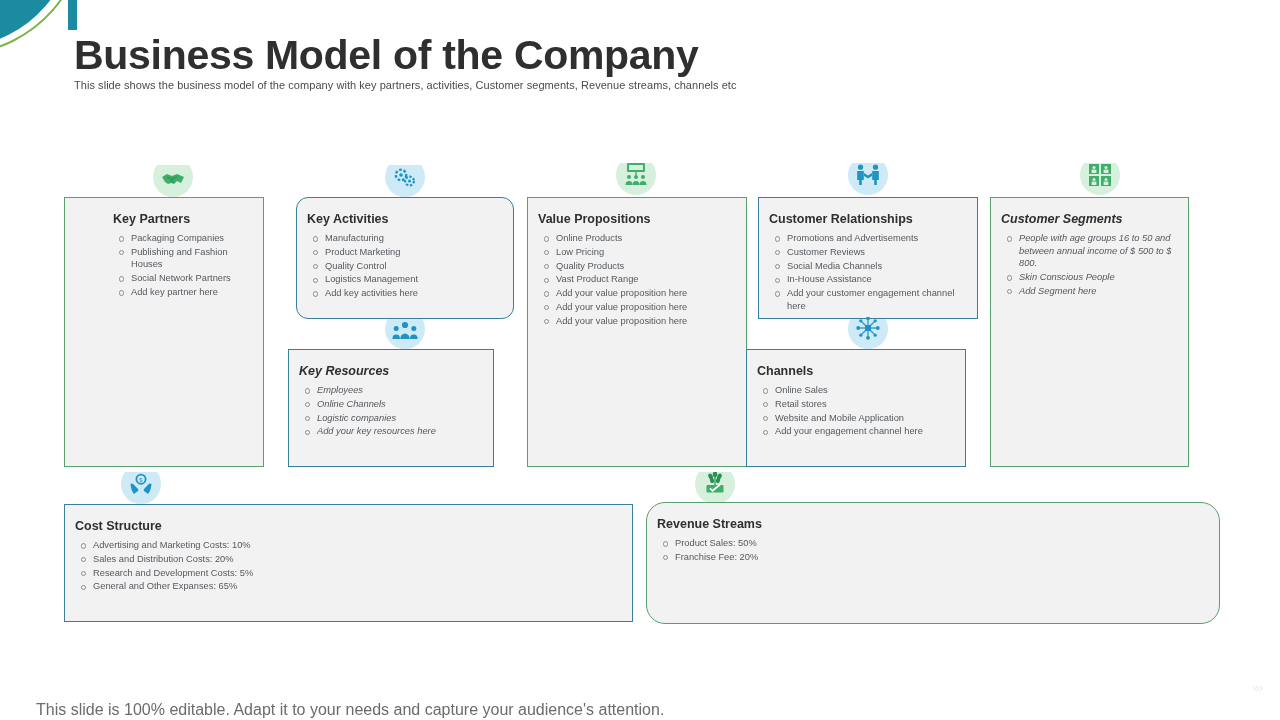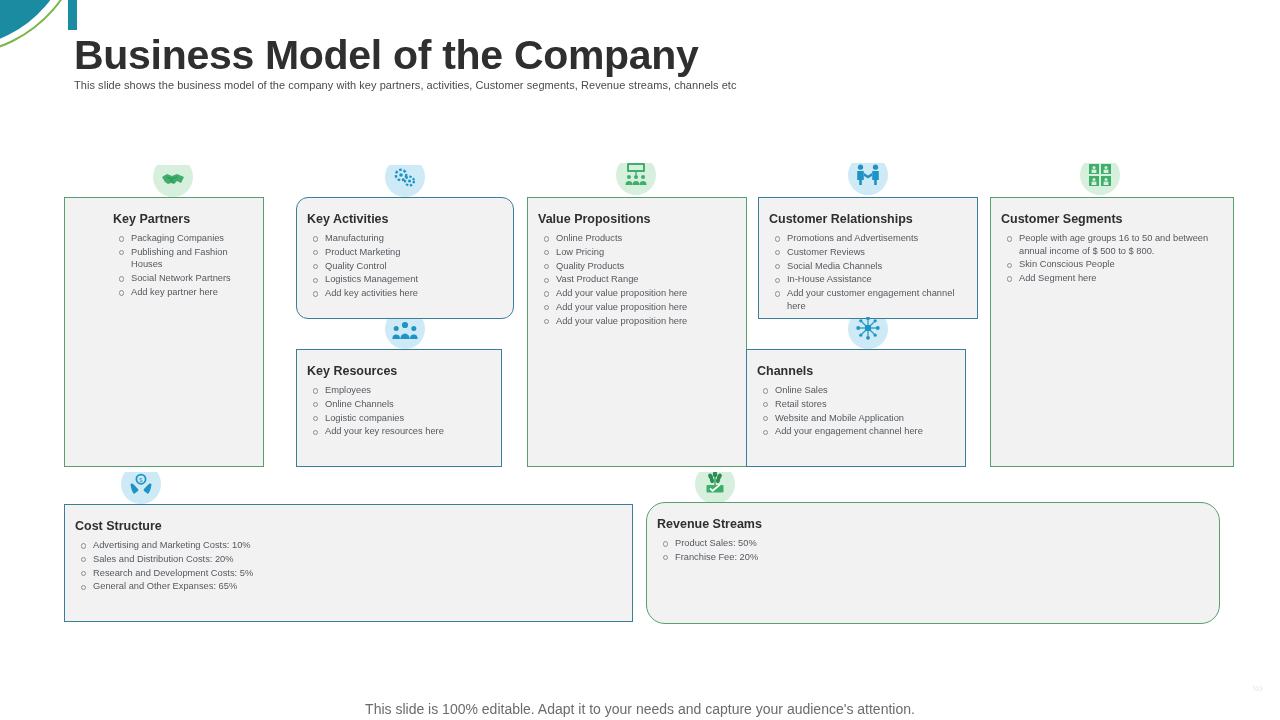--- a/index.html
+++ b/index.html
@@ -63,22 +63,22 @@
   }
   .bubble .dome{
     position:absolute;left:3px;bottom:0;width:40px;height:40px;
     border-radius:50%;background:#d7efdd;
   }
   .bubble.blue .dome{background:#cdeaf6;}
   .bubble svg{position:relative;z-index:2;margin-bottom:9px;}
 
   
   .footer-note{
-    position:absolute;left:0;right:0;top:701px;text-align:center;
-    font-size:14px;color:#6b6b6b;
+    position:absolute;left:0;right:0;top:701px;text-align:left;
+    font-size:16px;color:#6b6b6b;padding-left:36px;
   }
   .chevrons{
     position:absolute;right:18px;top:680px;
     font-size:13px;color:#eceff1;letter-spacing:-1px;font-weight:bold;
   }
 </style>
 </head>
 <body>
 
 <div class="slide">
@@ -232,21 +232,21 @@
     <div class="panel-title">Key Activities</div>
     <ul>
       <li>Manufacturing</li>
       <li>Product Marketing</li>
       <li>Quality Control</li>
       <li>Logistics Management</li>
       <li>Add key activities here</li>
     </ul>
   </div>
 
-  <div class="panel blue" style="left:296px;top:349px;width:206px;height:118px;">
+  <div class="panel blue" style="left:288px;top:349px;width:206px;height:118px;font-style:italic;">
     <div class="panel-title">Key Resources</div>
     <ul>
       <li>Employees</li>
       <li>Online Channels</li>
       <li>Logistic companies</li>
       <li>Add your key resources here</li>
     </ul>
   </div>
 
   <div class="panel" style="left:527px;top:197px;width:220px;height:270px;">
@@ -276,21 +276,21 @@
   <div class="panel blue" style="left:746px;top:349px;width:220px;height:118px;">
     <div class="panel-title">Channels</div>
     <ul>
       <li>Online Sales</li>
       <li>Retail stores</li>
       <li>Website and Mobile Application</li>
       <li>Add your engagement channel here</li>
     </ul>
   </div>
 
-  <div class="panel" style="left:990px;top:197px;width:244px;height:270px;">
+  <div class="panel" style="left:990px;top:197px;width:199px;height:270px;font-style:italic;">
     <div class="panel-title">Customer Segments</div>
     <ul>
       <li>People with age groups 16 to 50 and between annual income of $ 500 to $ 800.</li>
       <li>Skin Conscious People</li>
       <li>Add Segment here</li>
     </ul>
   </div>
 
   <div class="panel blue" style="left:64px;top:504px;width:569px;height:118px;">
     <div class="panel-title">Cost Structure</div>

